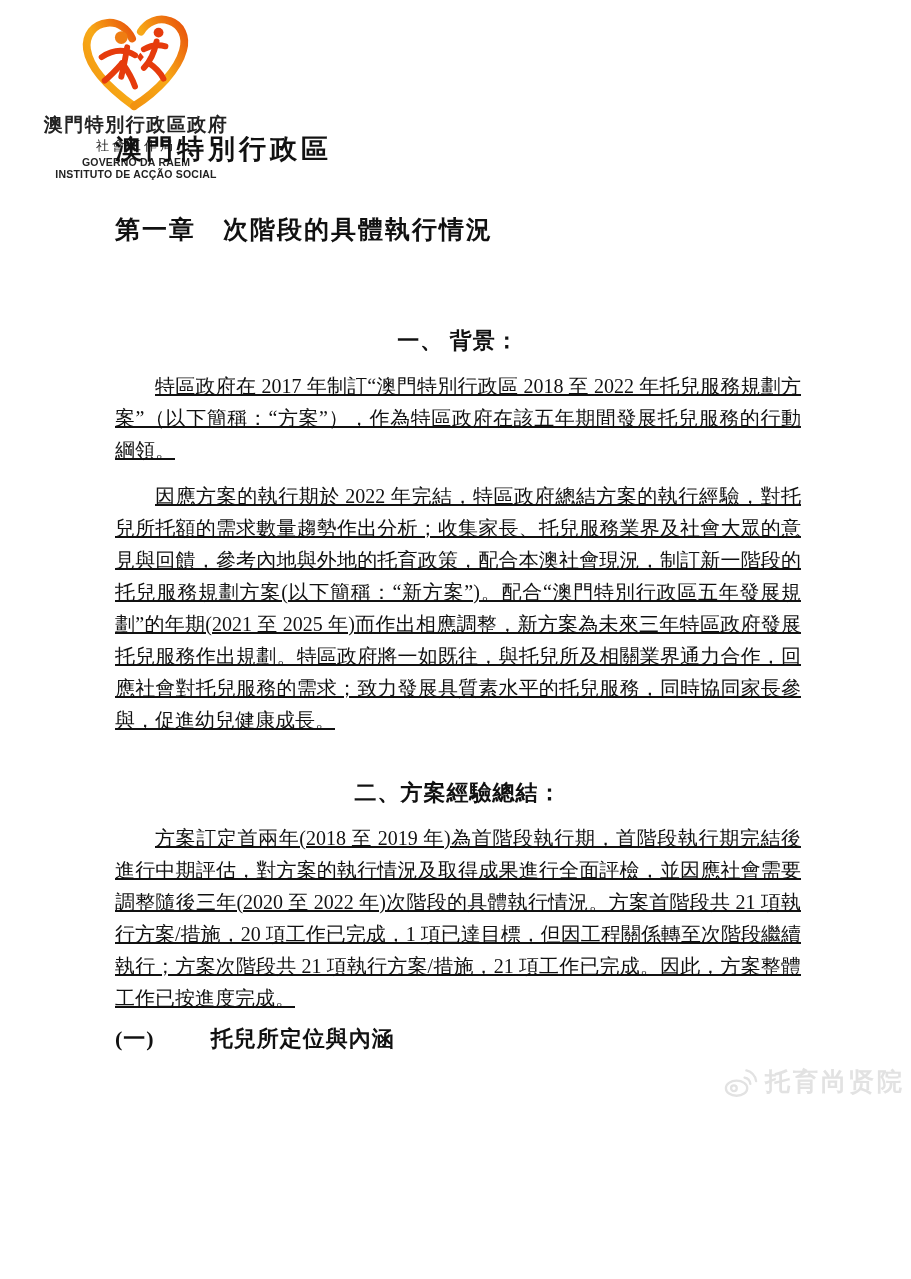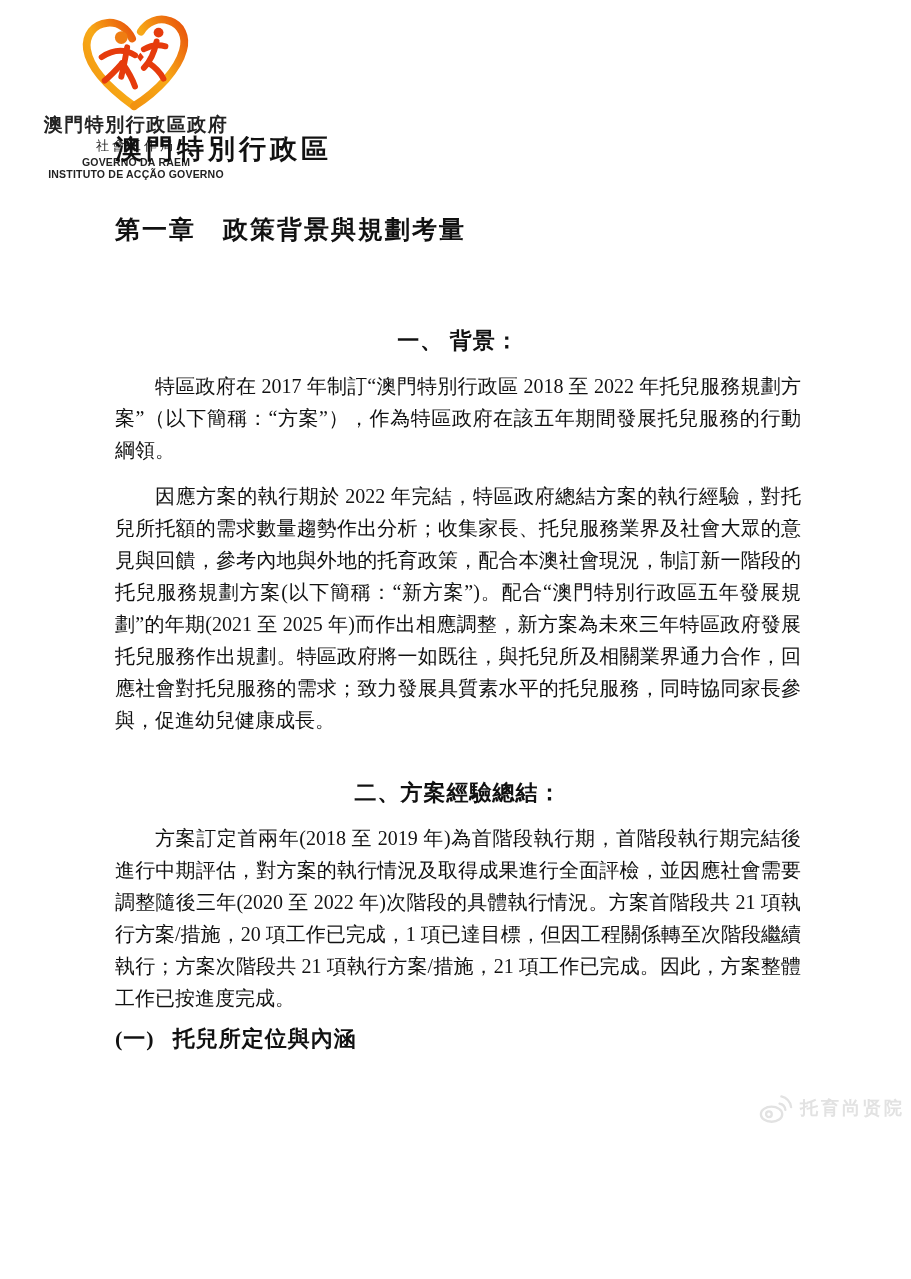--- a/index.html
+++ b/index.html
@@ -50,41 +50,41 @@
   }
   .content h2{
     font-size:22px;
     font-weight:700;
     margin:0;
     line-height:30px;
     text-align:center;
     letter-spacing:1px;
   }
   .content h2.sec-gap{margin-top:42px;}
-  .content p{margin:14px 0 0 0;text-indent:2em;}
+  .content p{margin:14px 0 0 0;text-indent:2em;text-decoration:underline;}
   .subhead{
     margin-top:10px;
     font-weight:700;
     font-size:22px;
     line-height:30px;
     letter-spacing:1px;
   }
-  .subhead .subhead-title{margin-left:18px;}
+  .subhead .subhead-title{margin-left:56px;}
 
   
   .watermark{
     position:absolute;
-    right:6px; bottom:0;
+    right:6px; bottom:26px;
     display:flex;
     align-items:center;
     gap:6px;
     color:#e2e2e2;
     font-family:"Liberation Sans","DejaVu Sans",sans-serif;
     font-weight:700;
-    font-size:18px;
+    font-size:25px;
     letter-spacing:3px;
     user-select:none;
   }
   .weibo-svg{width:36px;height:32px;display:block;}
 </style>
 </head>
 <body>
 
 <div class="page">
 
@@ -108,26 +108,26 @@
         <path d="M73,38 C80,34 88,33 95,35"></path>
         <path d="M78,52 C84,56 90,62 93,68"></path>
       </g>
       <circle cx="50" cy="26" r="6.5" fill="#ef7d12"></circle>
       <circle cx="88" cy="21" r="5" fill="#e63b0c"></circle>
       <path d="M66,46 l3.5,-4.5 3.5,4.5 -3.5,4.5 z" fill="#e63b0c"></path>
     </svg>
     <div class="org-cn1">澳門特別行政區政府</div>
     <div class="org-cn2">社會工作局</div>
     <div class="org-pt">GOVERNO DA RAEM</div>
-    <div class="org-pt">INSTITUTO DE ACÇÃO GOVERNO</div>
+    <div class="org-pt">INSTITUTO DE ACÇÃO SOCIAL</div>
   </div>
 
   <div class="doc-head">
     <div class="title1">澳門特別行政區</div>
-    <div class="chapter">第一章　政策背景與規劃考量</div>
+    <div class="chapter">第一章　次階段的具體執行情況</div>
   </div>
 
   <div class="content">
     <h2>一、 背景：</h2>
     <p>特區政府在 2017 年制訂“澳門特別行政區 2018 至 2022 年托兒服務規劃方案”（以下簡稱：“方案”），作為特區政府在該五年期間發展托兒服務的行動綱領。</p>
     <p>因應方案的執行期於 2022 年完結，特區政府總結方案的執行經驗，對托兒所托額的需求數量趨勢作出分析；收集家長、托兒服務業界及社會大眾的意見與回饋，參考內地與外地的托育政策，配合本澳社會現況，制訂新一階段的托兒服務規劃方案(以下簡稱：“新方案”)。配合“澳門特別行政區五年發展規劃”的年期(2021 至 2025 年)而作出相應調整，新方案為未來三年特區政府發展托兒服務作出規劃。特區政府將一如既往，與托兒所及相關業界通力合作，回應社會對托兒服務的需求；致力發展具質素水平的托兒服務，同時協同家長參與，促進幼兒健康成長。</p>
 
     <h2 class="sec-gap">二、方案經驗總結：</h2>
     <p>方案訂定首兩年(2018 至 2019 年)為首階段執行期，首階段執行期完結後進行中期評估，對方案的執行情況及取得成果進行全面評檢，並因應社會需要調整隨後三年(2020 至 2022 年)次階段的具體執行情況。方案首階段共 21 項執行方案/措施，20 項工作已完成，1 項已達目標，但因工程關係轉至次階段繼續執行；方案次階段共 21 項執行方案/措施，21 項工作已完成。因此，方案整體工作已按進度完成。</p>
 

